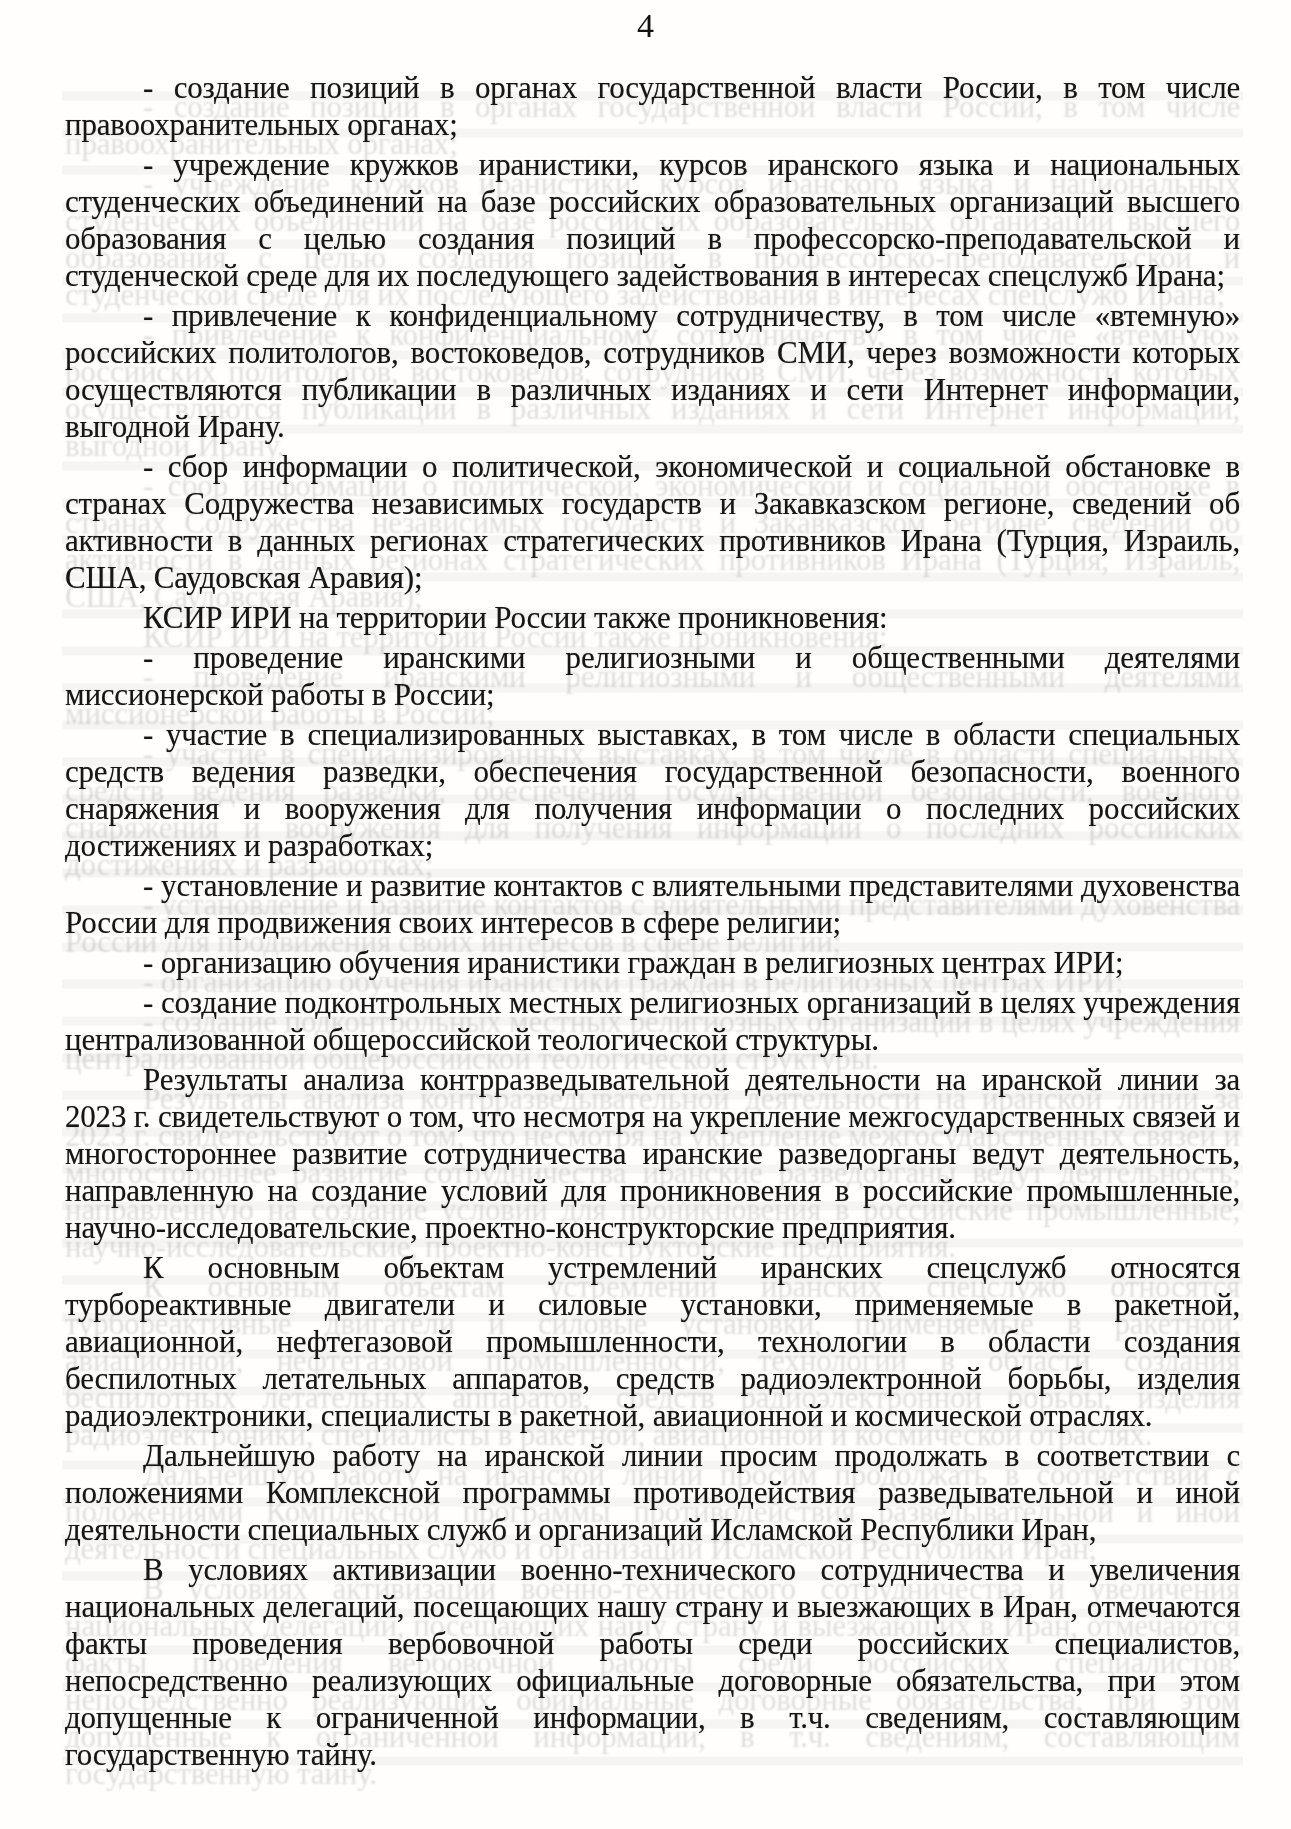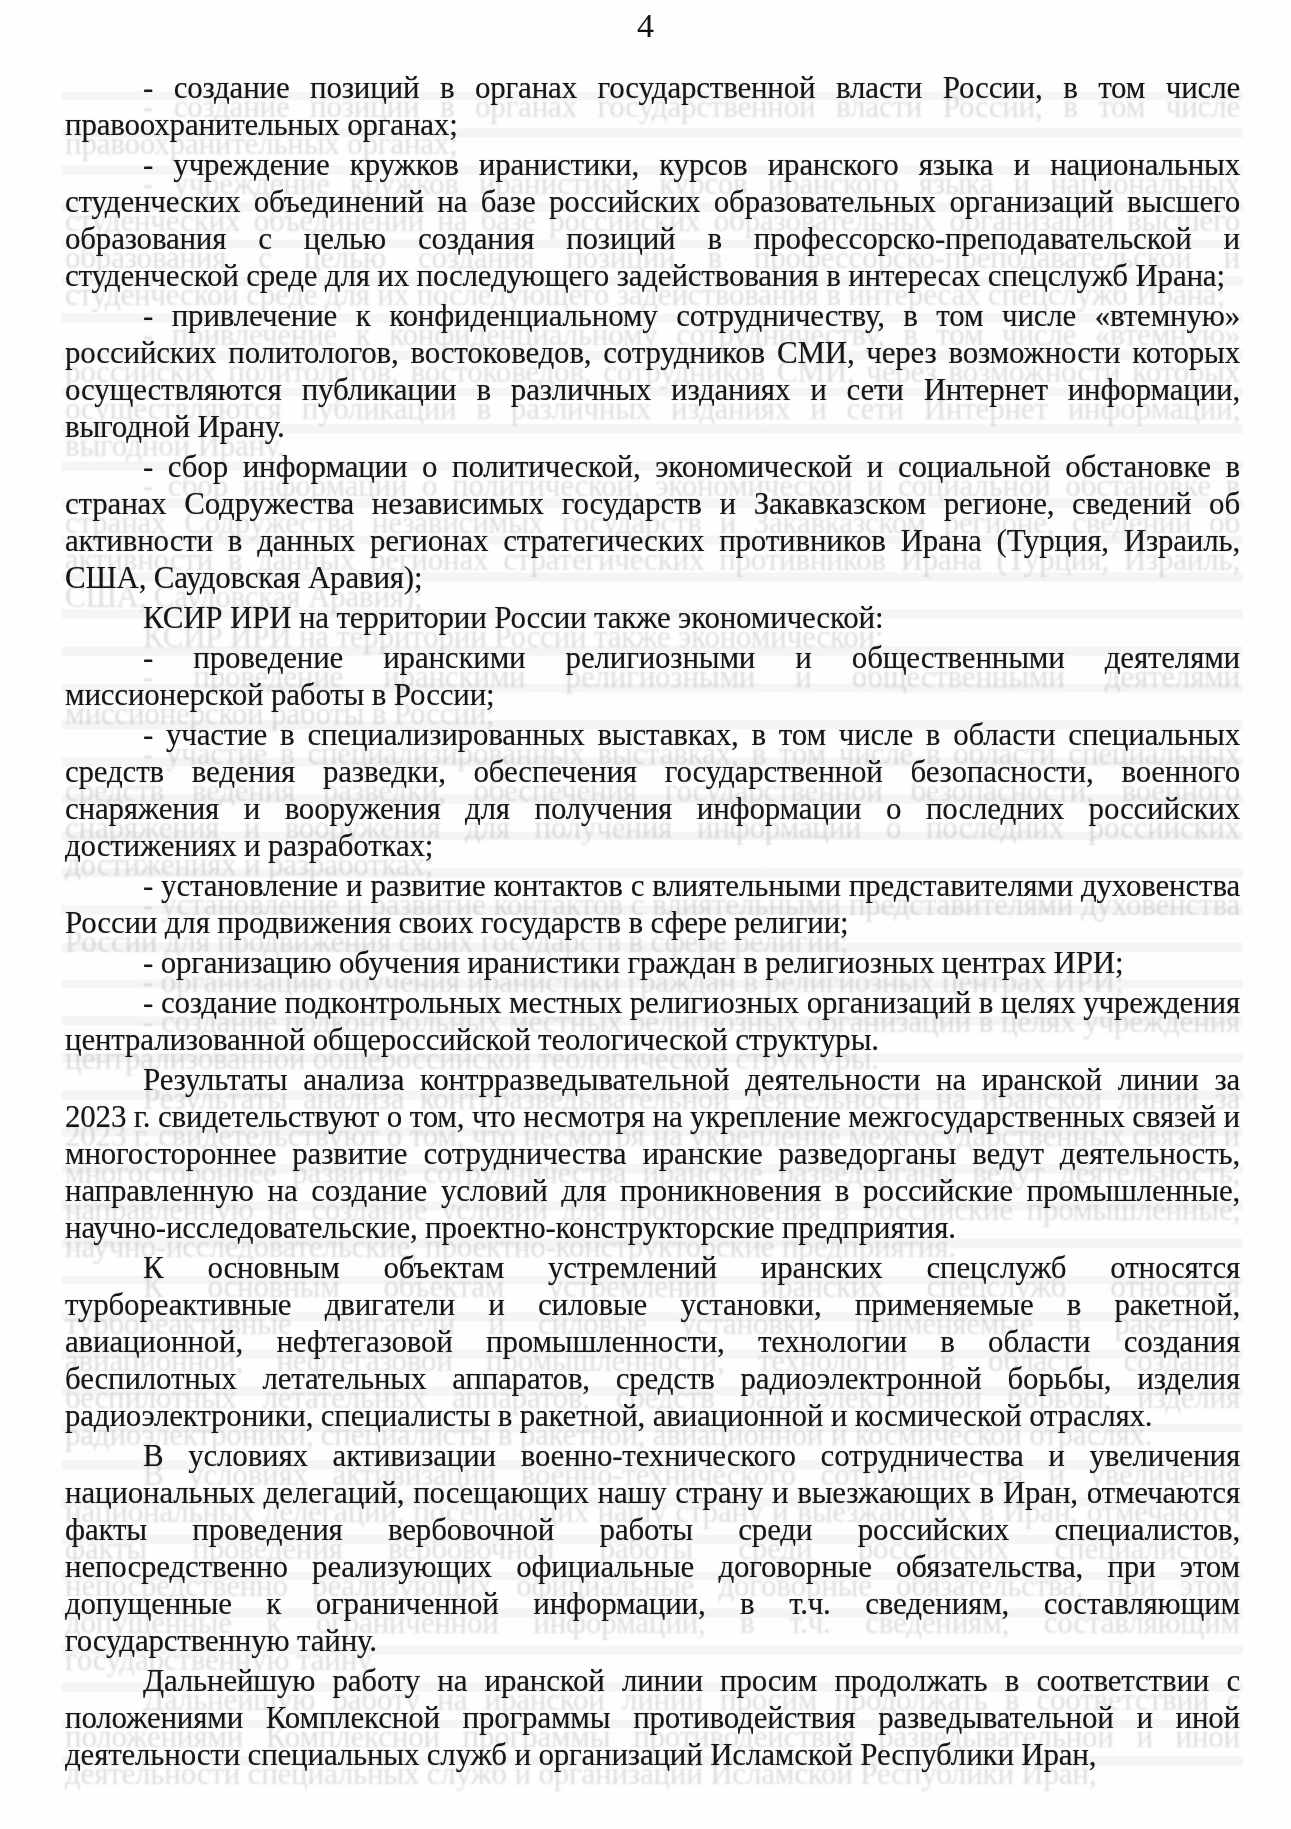--- a/index.html
+++ b/index.html
@@ -58,24 +58,24 @@
 <body>
 
 <div class="page">
   <div class="page-number">4</div>
 
   <div class="body-text">
     <p>- создание позиций в органах государственной власти России, в том числе правоохранительных органах;</p>
     <p>- учреждение кружков иранистики, курсов иранского языка и национальных студенческих объединений на базе российских образовательных организаций высшего образования с целью создания позиций в профессорско-преподавательской и студенческой среде для их последующего задействования в интересах спецслужб Ирана;</p>
     <p>- привлечение к конфиденциальному сотрудничеству, в том числе «втемную» российских политологов, востоковедов, сотрудников СМИ, через возможности которых осуществляются публикации в различных изданиях и сети Интернет информации, выгодной Ирану.</p>
     <p>- сбор информации о политической, экономической и социальной обстановке в странах Содружества независимых государств и Закавказском регионе, сведений об активности в данных регионах стратегических противников Ирана (Турция, Израиль, США, Саудовская Аравия);</p>
-    <p>КСИР ИРИ на территории России также экономической:</p>
+    <p>КСИР ИРИ на территории России также проникновения:</p>
     <p>- проведение иранскими религиозными и общественными деятелями миссионерской работы в России;</p>
     <p>- участие в специализированных выставках, в том числе в области специальных средств ведения разведки, обеспечения государственной безопасности, военного снаряжения и вооружения для получения информации о последних российских достижениях и разработках;</p>
-    <p>- установление и развитие контактов с влиятельными представителями духовенства России для продвижения своих государств в сфере религии;</p>
+    <p>- установление и развитие контактов с влиятельными представителями духовенства России для продвижения своих интересов в сфере религии;</p>
     <p>- организацию обучения иранистики граждан в религиозных центрах ИРИ;</p>
     <p>- создание подконтрольных местных религиозных организаций в целях учреждения централизованной общероссийской теологической структуры.</p>
     <p>Результаты анализа контрразведывательной деятельности на иранской линии за 2023 г. свидетельствуют о том, что несмотря на укрепление межгосударственных связей и многостороннее развитие сотрудничества иранские разведорганы ведут деятельность, направленную на создание условий для проникновения в российские промышленные, научно-исследовательские, проектно-конструкторские предприятия.</p>
     <p>К основным объектам устремлений иранских спецслужб относятся турбореактивные двигатели и силовые установки, применяемые в ракетной, авиационной, нефтегазовой промышленности, технологии в области создания беспилотных летательных аппаратов, средств радиоэлектронной борьбы, изделия радиоэлектроники, специалисты в ракетной, авиационной и космической отраслях.</p>
+    <p>Дальнейшую работу на иранской линии просим продолжать в соответствии с положениями Комплексной программы противодействия разведывательной и иной деятельности специальных служб и организаций Исламской Республики Иран,</p>
     <p>В условиях активизации военно-технического сотрудничества и увеличения национальных делегаций, посещающих нашу страну и выезжающих в Иран, отмечаются факты проведения вербовочной работы среди российских специалистов, непосредственно реализующих официальные договорные обязательства, при этом допущенные к ограниченной информации, в т.ч. сведениям, составляющим государственную тайну.</p>
-    <p>Дальнейшую работу на иранской линии просим продолжать в соответствии с положениями Комплексной программы противодействия разведывательной и иной деятельности специальных служб и организаций Исламской Республики Иран,</p>
   </div>
 </div>
 
 </body></html>

